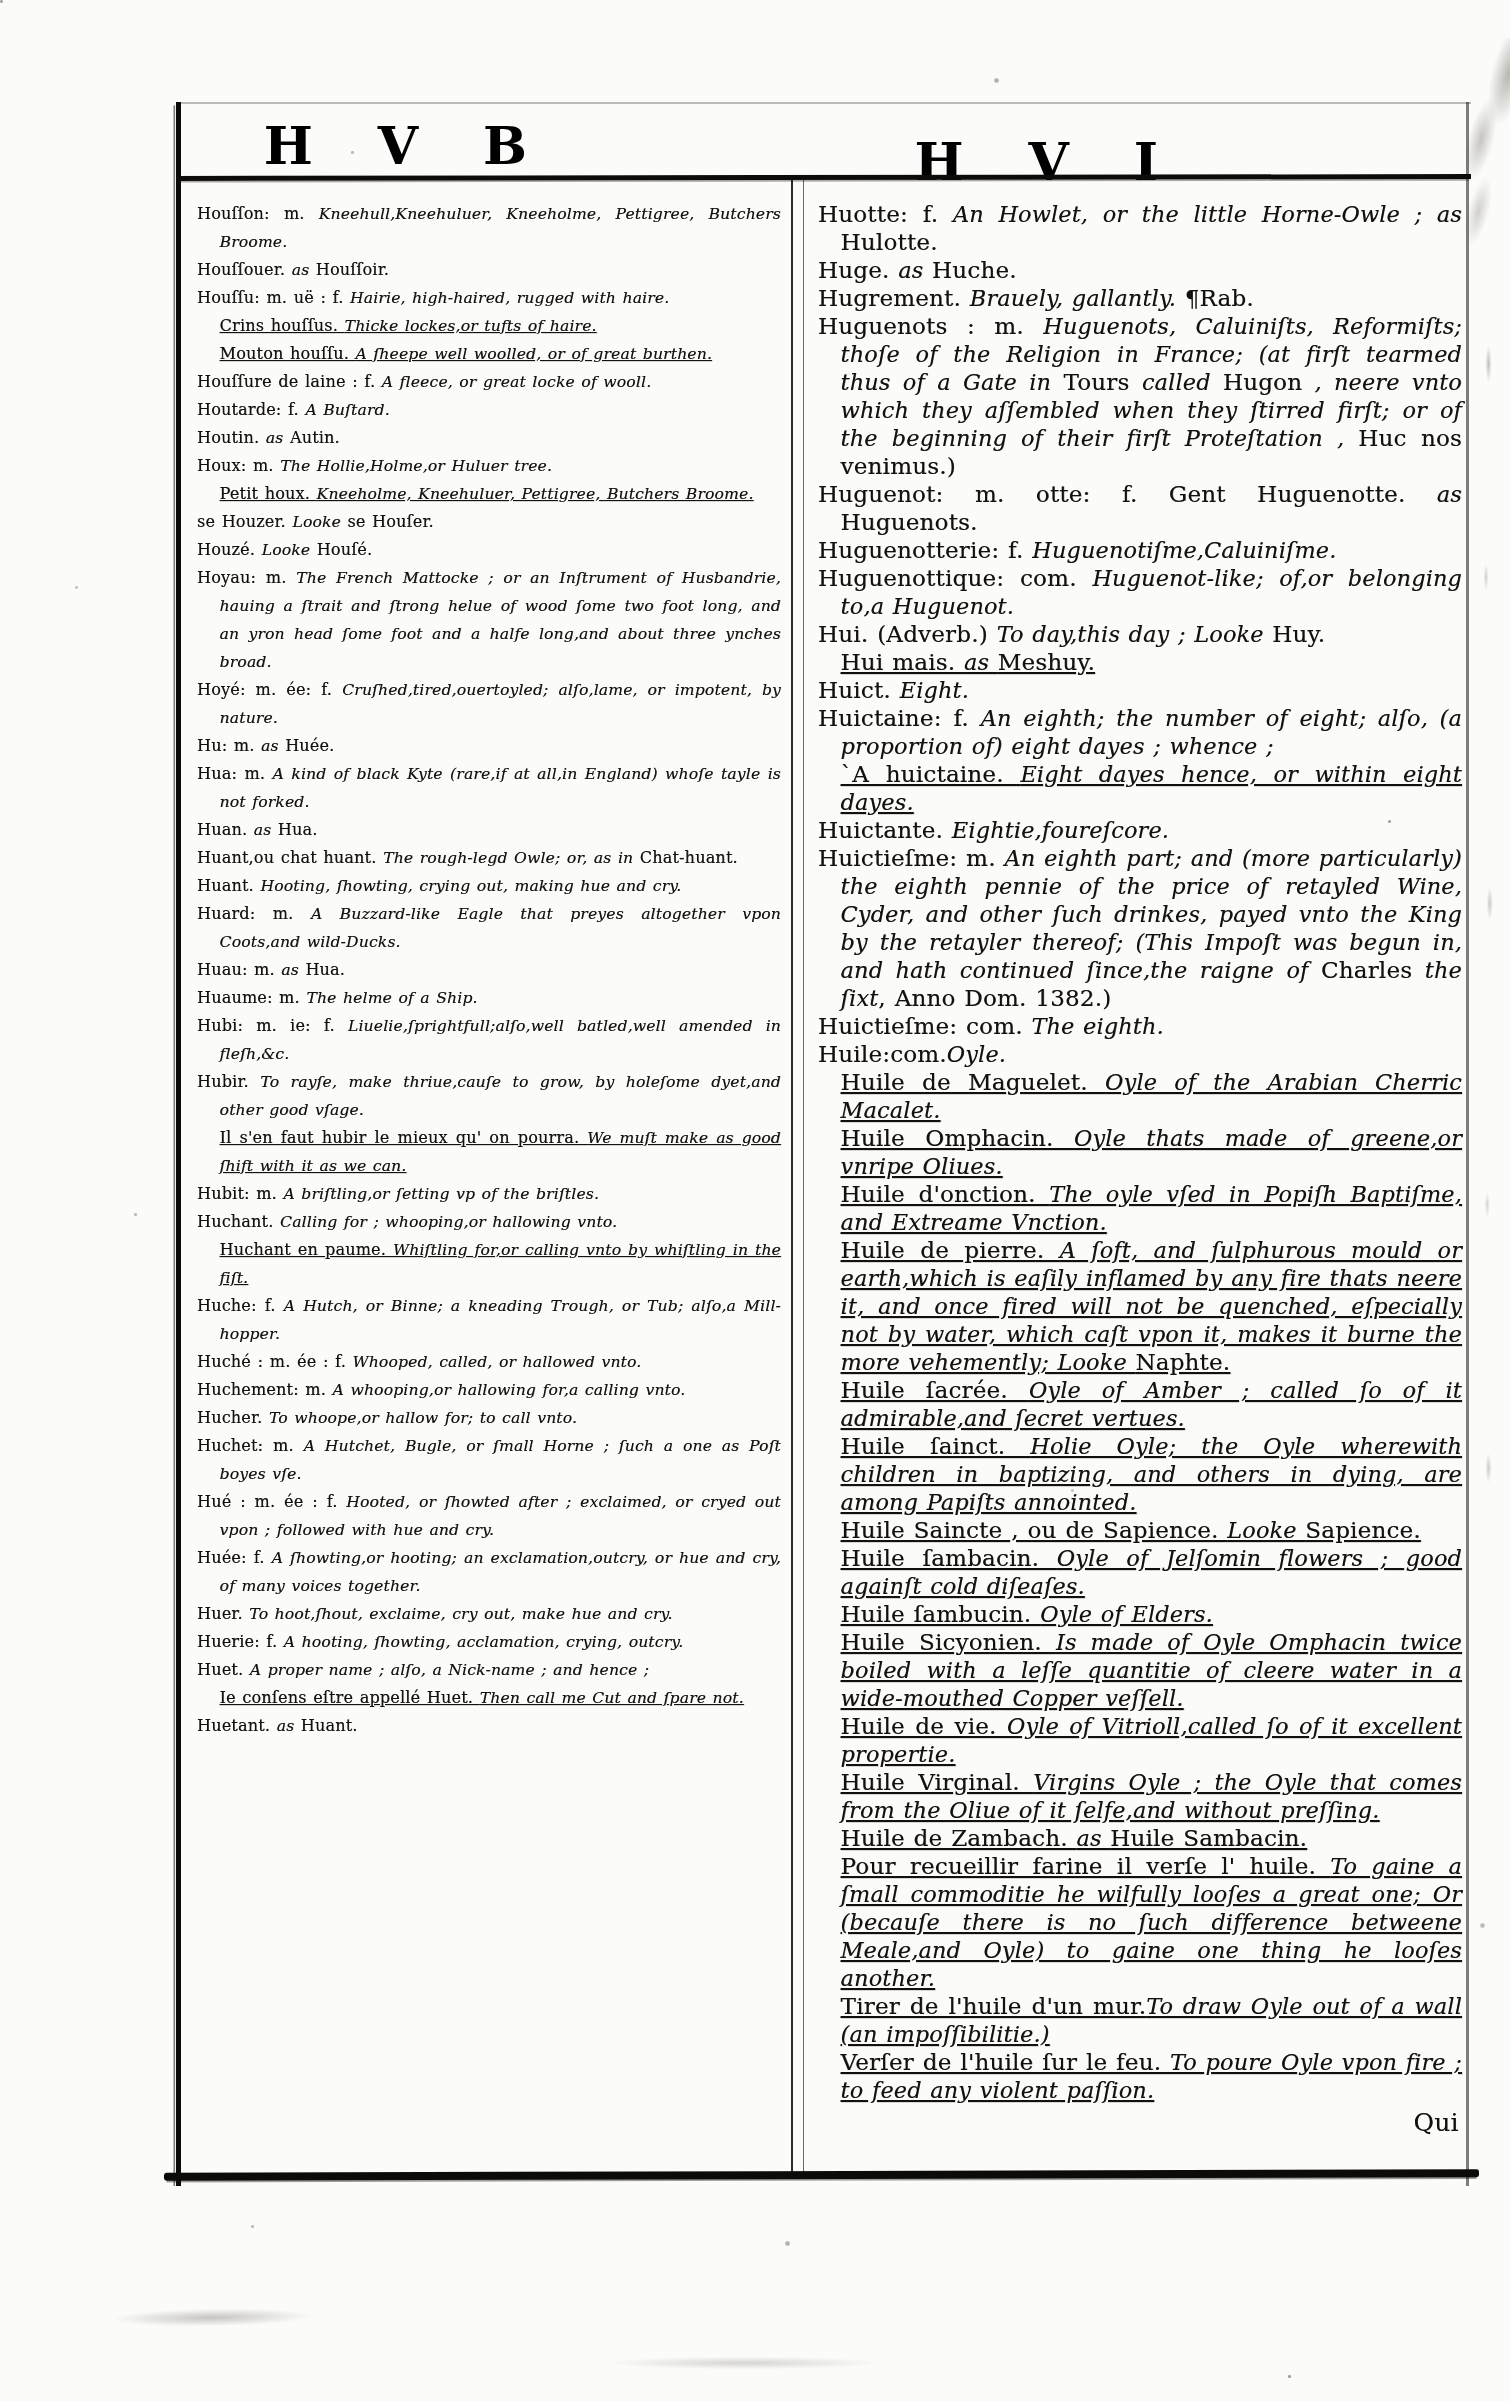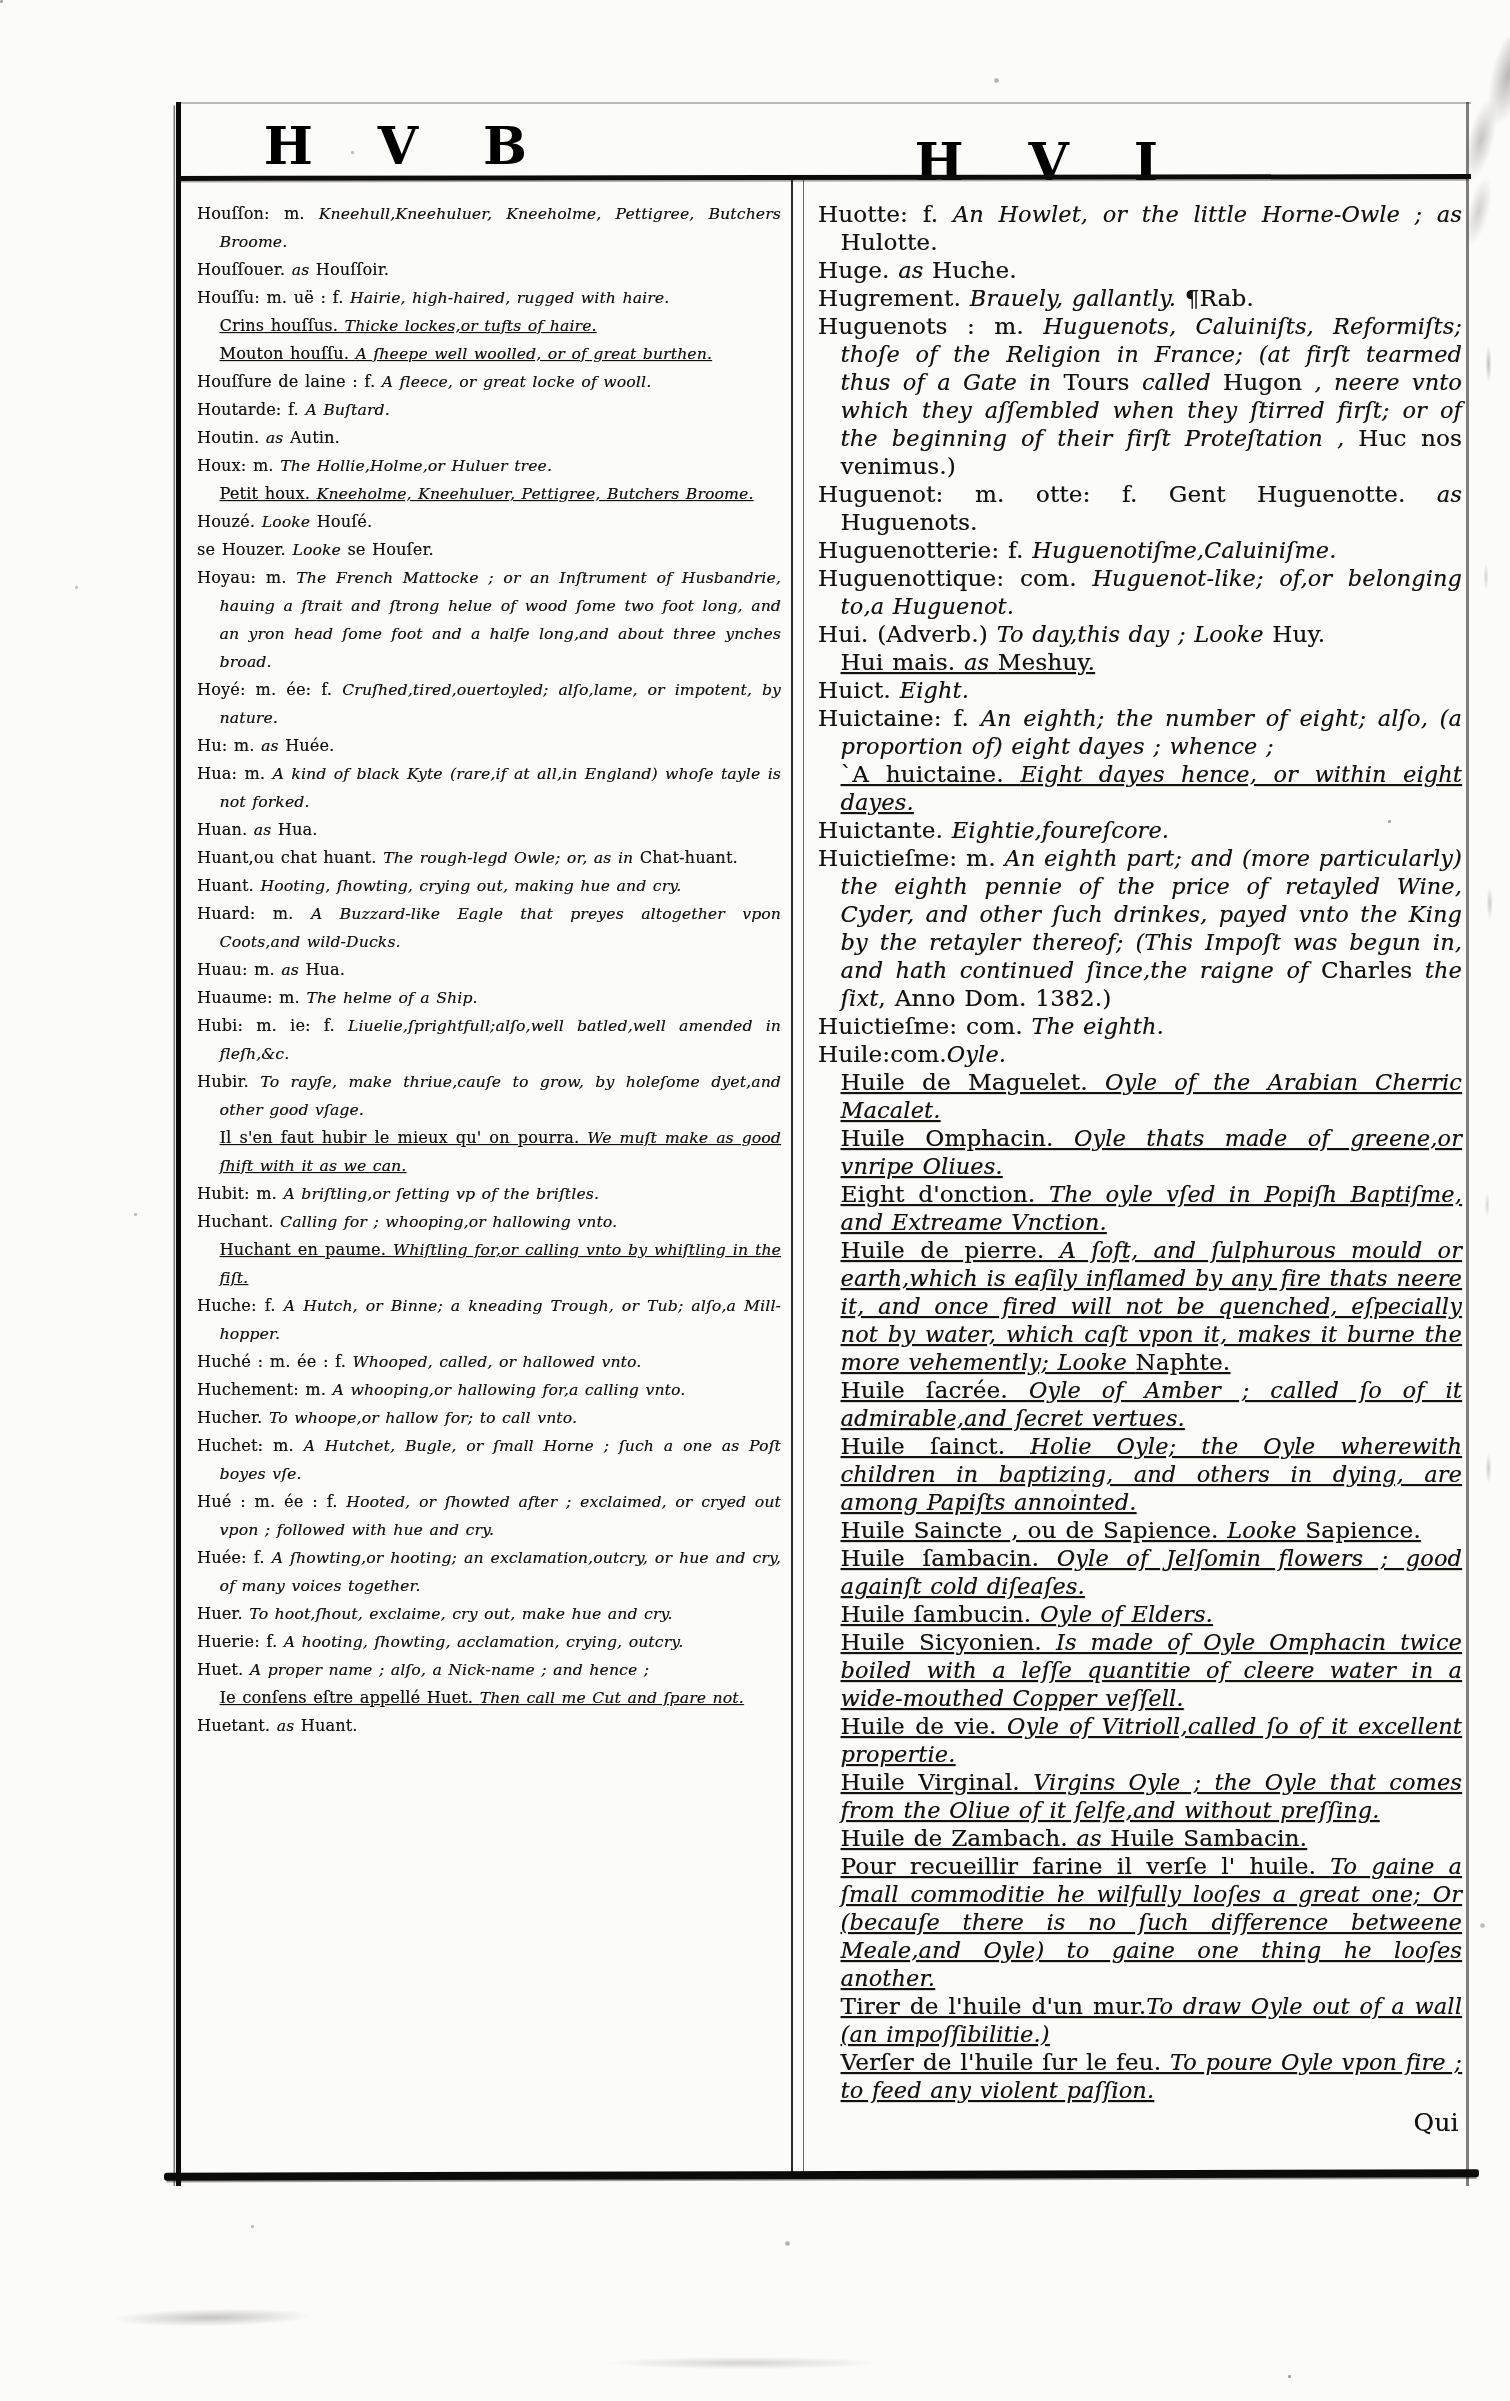--- a/index.html
+++ b/index.html
@@ -91,22 +91,22 @@
       <p class="entry"><span class="ro">Houſſon: m. </span><span class="it">Kneehull,Kneehuluer, Kneeholme, Pettigree, Butchers Broome.</span></p>
       <p class="entry"><span class="ro">Houſſouer. </span><span class="it">as </span><span class="ro">Houſſoir.</span></p>
       <p class="entry"><span class="ro">Houſſu: m. uë : f. </span><span class="it">Hairie, high-haired, rugged with haire.</span></p>
       <p class="entry sub"><span class="ro">Crins houſſus. </span><span class="it">Thicke lockes,or tufts of haire.</span></p>
       <p class="entry sub"><span class="ro">Mouton houſſu. </span><span class="it">A ſheepe well woolled, or of great burthen.</span></p>
       <p class="entry"><span class="ro">Houſſure de laine : f. </span><span class="it">A fleece, or great locke of wooll.</span></p>
       <p class="entry"><span class="ro">Houtarde: f. </span><span class="it">A Buſtard.</span></p>
       <p class="entry"><span class="ro">Houtin. </span><span class="it">as </span><span class="ro">Autin.</span></p>
       <p class="entry"><span class="ro">Houx: m. </span><span class="it">The Hollie,Holme,or Huluer tree.</span></p>
       <p class="entry sub"><span class="ro">Petit houx. </span><span class="it">Kneeholme, Kneehuluer, Pettigree, Butchers Broome.</span></p>
+      <p class="entry"><span class="ro">se Houzer. </span><span class="it">Looke </span><span class="ro">se Houſer.</span></p>
       <p class="entry"><span class="ro">Houzé. </span><span class="it">Looke </span><span class="ro">Houſé.</span></p>
-      <p class="entry"><span class="ro">se Houzer. </span><span class="it">Looke </span><span class="ro">se Houſer.</span></p>
       <p class="entry"><span class="ro">Hoyau: m. </span><span class="it">The French Mattocke ; or an Inſtrument of Husbandrie, hauing a ſtrait and ſtrong helue of wood ſome two foot long, and an yron head ſome foot and a halfe long,and about three ynches broad.</span></p>
       <p class="entry"><span class="ro">Hoyé: m. ée: f. </span><span class="it">Cruſhed,tired,ouertoyled; alſo,lame, or impotent, by nature.</span></p>
       <p class="entry"><span class="ro">Hu: m. </span><span class="it">as </span><span class="ro">Huée.</span></p>
       <p class="entry"><span class="ro">Hua: m. </span><span class="it">A kind of black Kyte (rare,if at all,in England) whoſe tayle is not forked.</span></p>
       <p class="entry"><span class="ro">Huan. </span><span class="it">as </span><span class="ro">Hua.</span></p>
       <p class="entry"><span class="ro">Huant,ou chat huant. </span><span class="it">The rough-legd Owle; or, as in </span><span class="ro">Chat-huant.</span></p>
       <p class="entry"><span class="ro">Huant. </span><span class="it">Hooting, ſhowting, crying out, making hue and cry.</span></p>
       <p class="entry"><span class="ro">Huard: m. </span><span class="it">A Buzzard-like Eagle that preyes altogether vpon Coots,and wild-Ducks.</span></p>
       <p class="entry"><span class="ro">Huau: m. </span><span class="it">as </span><span class="ro">Hua.</span></p>
       <p class="entry"><span class="ro">Huaume: m. </span><span class="it">The helme of a Ship.</span></p>
@@ -141,21 +141,21 @@
       <p class="entry sub"><span class="ro">Hui mais. </span><span class="it">as </span><span class="ro">Meshuy.</span></p>
       <p class="entry"><span class="ro">Huict. </span><span class="it">Eight.</span></p>
       <p class="entry"><span class="ro">Huictaine: f. </span><span class="it">An eighth; the number of eight; alſo, (a proportion of) eight dayes ; whence ;</span></p>
       <p class="entry sub"><span class="ro">`A huictaine. </span><span class="it">Eight dayes hence, or within eight dayes.</span></p>
       <p class="entry"><span class="ro">Huictante. </span><span class="it">Eightie,foureſcore.</span></p>
       <p class="entry"><span class="ro">Huictieſme: m. </span><span class="it">An eighth part; and (more particularly) the eighth pennie of the price of retayled Wine, Cyder, and other ſuch drinkes, payed vnto the King by the retayler thereof; (This Impoſt was begun in, and hath continued ſince,the raigne of </span><span class="ro">Charles </span><span class="it">the ſixt</span><span class="ro">, Anno Dom. 1382.)</span></p>
       <p class="entry"><span class="ro">Huictieſme: com. </span><span class="it">The eighth.</span></p>
       <p class="entry"><span class="ro">Huile:com.</span><span class="it">Oyle.</span></p>
       <p class="entry sub"><span class="ro">Huile de Maguelet. </span><span class="it">Oyle of the Arabian Cherric Macalet.</span></p>
       <p class="entry sub"><span class="ro">Huile Omphacin. </span><span class="it">Oyle thats made of greene,or vnripe Oliues.</span></p>
-      <p class="entry sub"><span class="ro">Eight d'onction. </span><span class="it">The oyle vſed in Popiſh Baptiſme, and Extreame Vnction.</span></p>
+      <p class="entry sub"><span class="ro">Huile d'onction. </span><span class="it">The oyle vſed in Popiſh Baptiſme, and Extreame Vnction.</span></p>
       <p class="entry sub"><span class="ro">Huile de pierre. </span><span class="it">A ſoft, and ſulphurous mould or earth,which is eaſily inflamed by any fire thats neere it, and once fired will not be quenched, eſpecially not by water, which caſt vpon it, makes it burne the more vehemently; Looke </span><span class="ro">Naphte.</span></p>
       <p class="entry sub"><span class="ro">Huile ſacrée. </span><span class="it">Oyle of Amber ; called ſo of it admirable,and ſecret vertues.</span></p>
       <p class="entry sub"><span class="ro">Huile ſainct. </span><span class="it">Holie Oyle; the Oyle wherewith children in baptizing, and others in dying, are among Papiſts annointed.</span></p>
       <p class="entry sub"><span class="ro">Huile Saincte , ou de Sapience. </span><span class="it">Looke </span><span class="ro">Sapience.</span></p>
       <p class="entry sub"><span class="ro">Huile ſambacin. </span><span class="it">Oyle of Jelſomin flowers ; good againſt cold diſeaſes.</span></p>
       <p class="entry sub"><span class="ro">Huile ſambucin. </span><span class="it">Oyle of Elders.</span></p>
       <p class="entry sub"><span class="ro">Huile Sicyonien. </span><span class="it">Is made of Oyle Omphacin twice boiled with a leſſe quantitie of cleere water in a wide-mouthed Copper veſſell.</span></p>
       <p class="entry sub"><span class="ro">Huile de vie. </span><span class="it">Oyle of Vitrioll,called ſo of it excellent propertie.</span></p>
       <p class="entry sub"><span class="ro">Huile Virginal. </span><span class="it">Virgins Oyle ; the Oyle that comes from the Oliue of it ſelfe,and without preſſing.</span></p>
       <p class="entry sub"><span class="ro">Huile de Zambach. </span><span class="it">as </span><span class="ro">Huile Sambacin.</span></p>

